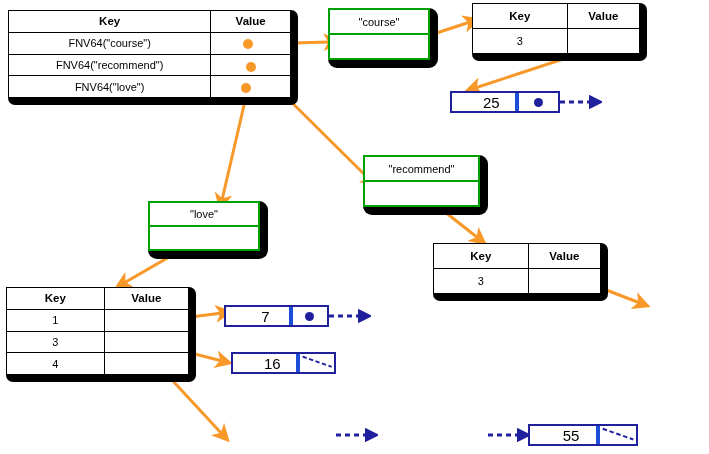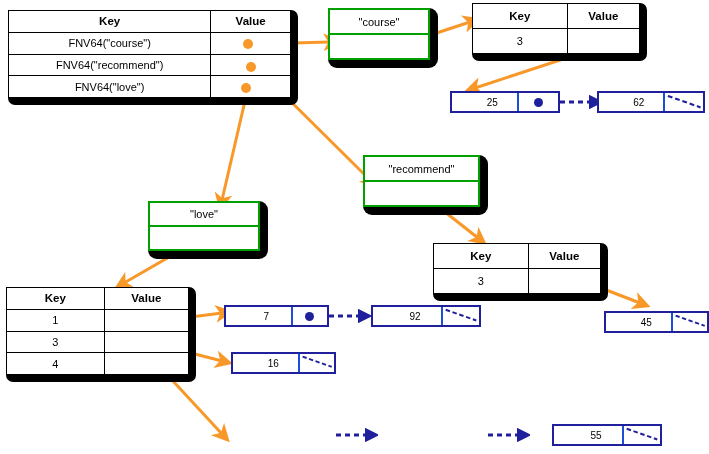--- a/index.html
+++ b/index.html
@@ -122,23 +122,23 @@
     height: 22px;
     border: 2px solid #20209c;
     box-sizing: border-box;
     background: #ffffff;
     display: flex;
   }
   .llnode .val {
     display: flex;
     align-items: center;
     justify-content: center;
-    font-size: 10px;
+    font-size: 15px;
     color: #000000;
-    border-right: 2px solid #1d4ed8;
+    border-right: 4px solid #1d4ed8;
     box-sizing: border-box;
     padding-left: 16px;
   }
   .llnode .ptr {
     position: relative;
     box-sizing: border-box;
     display: flex;
     align-items: center;
     justify-content: center;
   }
@@ -305,51 +305,35 @@
     </div>
   </div>
   <svg style="position:absolute;left:560px;top:95px;width:42px;height:14px;" viewBox="0 0 42 14" xmlns="http://www.w3.org/2000/svg">
     <defs>
       <marker id="ab1" markerWidth="6" markerHeight="6" refX="1.5" refY="2.5" orient="auto" markerUnits="strokeWidth">
         <path d="M0,0 L5,2.5 L0,5 z" fill="#20209C"></path>
       </marker>
     </defs>
     <line x1="0" y1="7" x2="33" y2="7" stroke="#20209C" stroke-width="3" stroke-dasharray="5,4" marker-end="url(#ab1)"></line>
   </svg>
-  <div class="llnode" style="left:597px; top:91px; width:108px;">
-    <div class="val" style="width:63%;">62</div>
-    <div class="ptr" style="width:37%;">
-      <svg class="nullslash" viewBox="0 0 40 18" preserveAspectRatio="none" xmlns="http://www.w3.org/2000/svg">
-        <line x1="3" y1="3" x2="37" y2="15" stroke="#20209C" stroke-width="2.2" stroke-dasharray="5,3"></line>
-      </svg>
-    </div>
-  </div>
 
   <div class="llnode" style="left:224px; top:305px; width:105px;">
     <div class="val" style="width:66%;">7</div>
     <div class="ptr" style="width:34%;">
       <span class="dot"></span>
     </div>
   </div>
   <svg style="position:absolute;left:329px;top:309px;width:42px;height:14px;" viewBox="0 0 42 14" xmlns="http://www.w3.org/2000/svg">
     <defs>
       <marker id="ab2" markerWidth="6" markerHeight="6" refX="1.5" refY="2.5" orient="auto" markerUnits="strokeWidth">
         <path d="M0,0 L5,2.5 L0,5 z" fill="#20209C"></path>
       </marker>
     </defs>
     <line x1="0" y1="7" x2="33" y2="7" stroke="#20209C" stroke-width="3" stroke-dasharray="5,4" marker-end="url(#ab2)"></line>
   </svg>
-  <div class="llnode" style="left:371px; top:305px; width:110px;">
-    <div class="val" style="width:66%;">92</div>
-    <div class="ptr" style="width:34%;">
-      <svg class="nullslash" viewBox="0 0 40 18" preserveAspectRatio="none" xmlns="http://www.w3.org/2000/svg">
-        <line x1="3" y1="3" x2="37" y2="15" stroke="#20209C" stroke-width="2.2" stroke-dasharray="5,3"></line>
-      </svg>
-    </div>
-  </div>
 
   <div class="llnode" style="left:231px; top:352px; width:105px;">
     <div class="val" style="width:66%;">16</div>
     <div class="ptr" style="width:34%;">
       <svg class="nullslash" viewBox="0 0 40 18" preserveAspectRatio="none" xmlns="http://www.w3.org/2000/svg">
         <line x1="3" y1="3" x2="37" y2="15" stroke="#20209C" stroke-width="2.2" stroke-dasharray="5,3"></line>
       </svg>
     </div>
   </div>
 
@@ -362,31 +346,23 @@
     <line x1="0" y1="7" x2="33" y2="7" stroke="#20209C" stroke-width="3" stroke-dasharray="5,4" marker-end="url(#ab3)"></line>
   </svg>
   <svg style="position:absolute;left:488px;top:428px;width:42px;height:14px;" viewBox="0 0 42 14" xmlns="http://www.w3.org/2000/svg">
     <defs>
       <marker id="ab4" markerWidth="6" markerHeight="6" refX="1.5" refY="2.5" orient="auto" markerUnits="strokeWidth">
         <path d="M0,0 L5,2.5 L0,5 z" fill="#20209C"></path>
       </marker>
     </defs>
     <line x1="0" y1="7" x2="33" y2="7" stroke="#20209C" stroke-width="3" stroke-dasharray="5,4" marker-end="url(#ab4)"></line>
   </svg>
-  <div class="llnode" style="left:552px; top:424px; width:110px;">
+  <div class="llnode" style="left:528px; top:424px; width:110px;">
     <div class="val" style="width:66%;">55</div>
     <div class="ptr" style="width:34%;">
       <svg class="nullslash" viewBox="0 0 40 18" preserveAspectRatio="none" xmlns="http://www.w3.org/2000/svg">
         <line x1="3" y1="3" x2="37" y2="15" stroke="#20209C" stroke-width="2.2" stroke-dasharray="5,3"></line>
       </svg>
     </div>
   </div>
 
-  <div class="llnode" style="left:604px; top:311px; width:105px;">
-    <div class="val" style="width:66%;">45</div>
-    <div class="ptr" style="width:34%;">
-      <svg class="nullslash" viewBox="0 0 40 18" preserveAspectRatio="none" xmlns="http://www.w3.org/2000/svg">
-        <line x1="3" y1="3" x2="37" y2="15" stroke="#20209C" stroke-width="2.2" stroke-dasharray="5,3"></line>
-      </svg>
-    </div>
-  </div>
 
 </div>
 
 </body></html>

